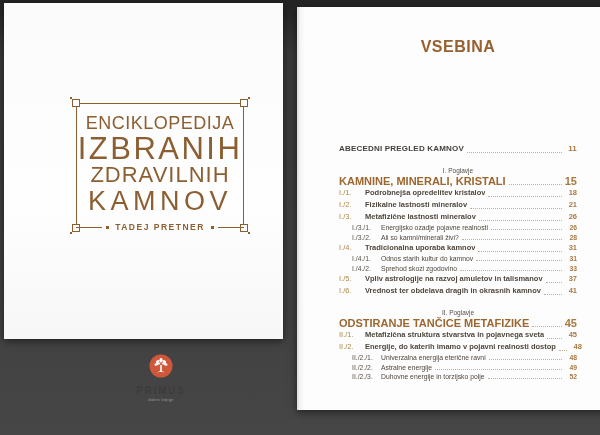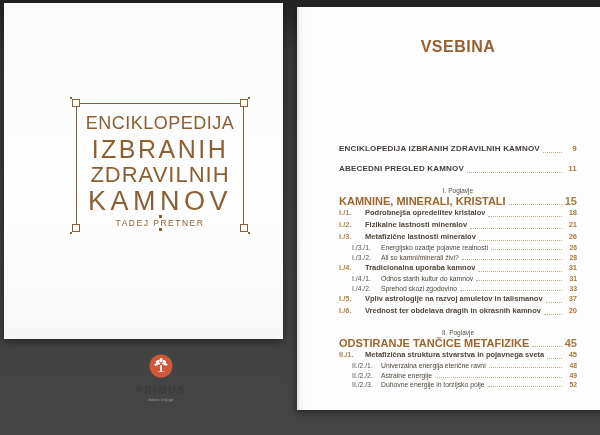--- a/index.html
+++ b/index.html
@@ -17,40 +17,40 @@
     border-left:1px solid #8c5f32;border-right:1px solid #8c5f32;border-top:1px solid #8c5f32;}
   .corner{position:absolute;width:6px;height:6px;border:1px solid #8c5f32;background:#fdfdfd;}
   .corner::after{content:"";position:absolute;width:2px;height:2px;background:#8c5f32;}
   .c-tl{left:-5px;top:-5px}.c-tl::after{left:-3px;top:-3px}
   .c-tr{right:-5px;top:-5px}.c-tr::after{right:-3px;top:-3px}
   .c-bl{left:-5px;bottom:-4px}.c-bl::after{left:-3px;bottom:-3px}
   .c-br{right:-5px;bottom:-4px}.c-br::after{right:-3px;bottom:-3px}
   .title-lines{position:absolute;left:0;right:0;top:6px;text-align:center;color:#8c5f32;}
   .t-line{display:block;line-height:26px;white-space:nowrap;}
   .t0{font-size:18px;letter-spacing:.5px}
-  .t1{font-size:25px;letter-spacing:2.5px}
+  .t1{font-size:31px;letter-spacing:2.5px}
   .t2{font-size:22px;letter-spacing:1px}
   .t3{font-size:27px;letter-spacing:4.5px}
   .author-row{position:absolute;left:-1px;right:-1px;bottom:-4px;display:flex;align-items:center;
-    color:#8c5f32;font-size:8.5px;font-weight:normal;letter-spacing:1.5px;white-space:nowrap;flex-direction:column;}
+    color:#8c5f32;font-size:8.5px;font-weight:bold;letter-spacing:1.5px;white-space:nowrap;}
   .author-row .rule{flex:1;height:0;border-top:1px solid #8c5f32;}
   .author-row .sq{width:3px;height:3px;background:#8c5f32;margin:0 4px;flex:none;}
   .author-row .author{margin:0 2px;}
 
   .publisher{position:absolute;left:127px;top:351px;width:60px;text-align:center;}
   .publisher svg{display:block;margin:0 auto;}
   .pub-name{font-size:10px;font-weight:bold;color:#3f3b3a;letter-spacing:1.8px;margin-top:7px;}
   .pub-tagline{font-size:4px;color:#9a9a9a;letter-spacing:.3px;margin-top:1px;}
 
   
   .vsebina{position:absolute;left:40px;width:238px;top:31px;margin:0;text-align:center;
     font-size:16px;font-weight:bold;color:#96602f;letter-spacing:.5px;}
   .toc{position:absolute;left:40px;top:136px;width:238px;}
   .toc-row{display:flex;align-items:flex-end;line-height:12px;font-size:7.5px;color:#4f463c;white-space:nowrap;}
-  .toc-row .num{flex:none;font-weight:bold;}
+  .toc-row .num{flex:none;font-weight:normal;}
   .toc-row .label{flex:none;overflow:hidden;}
   .toc-row .dots{flex:1;border-bottom:1px dotted #c2b094;margin:0 3px 2.5px 3px;min-width:8px;}
   .toc-row .pg{flex:none;min-width:12px;text-align:right;color:#a9793f;font-weight:bold;}
   .row-top{font-weight:bold;color:#453f3b;font-size:8px;letter-spacing:.2px;margin-bottom:8px;}
   .row-chapter{text-align:center;font-size:6.5px;color:#564e46;line-height:8px;margin-top:12px;display:block;}
   .row-section{font-weight:bold;color:#9c662f;font-size:11px;}
   .row-l1{font-weight:bold;}
   .row-l1 .num{width:26px;color:#b08848;}
   .row-l1 .label{font-weight:bold;}
   .row-l2{line-height:9.5px;font-size:6.8px;padding-left:13px;font-weight:normal;}
@@ -96,25 +96,20 @@
     </svg>
     <div class="pub-name">PRIMUS</div>
     <div class="pub-tagline">dobre knjige</div>
   </div>
 </div>
 
 <div class="page right-page">
   <h1 class="vsebina">VSEBINA</h1>
   <div class="toc" id="toc">
       <div class="toc-row row-top">
-        <span class="label">ENCIKLOPEDIJA IZBRANIH ZDRAVILNIH KAMNOV</span>
-        <span class="dots"></span>
-        <span class="pg">9</span>
-      </div>
-      <div class="toc-row row-top">
         <span class="label">ABECEDNI PREGLED KAMNOV</span>
         <span class="dots"></span>
         <span class="pg">11</span>
       </div>
       <div class="row-chapter">I. Poglavje</div>
       <div class="toc-row row-section">
         <span class="label">KAMNINE, MINERALI, KRISTALI</span>
         <span class="dots"></span>
         <span class="pg">15</span>
       </div>
@@ -169,34 +164,40 @@
       <div class="toc-row row-l1">
         <span class="num">I./5.</span>
         <span class="label">Vpliv astrologije na razvoj amuletov in talismanov</span>
         <span class="dots"></span>
         <span class="pg">37</span>
       </div>
       <div class="toc-row row-l1">
         <span class="num">I./6.</span>
         <span class="label">Vrednost ter obdelava dragih in okrasnih kamnov</span>
         <span class="dots"></span>
-        <span class="pg">20</span>
+        <span class="pg">41</span>
       </div>
       <div class="row-chapter">II. Poglavje</div>
       <div class="toc-row row-section">
         <span class="label">ODSTIRANJE TANČICE METAFIZIKE</span>
         <span class="dots"></span>
         <span class="pg">45</span>
       </div>
       <div class="toc-row row-l1">
         <span class="num">II./1.</span>
         <span class="label">Metafizična struktura stvarstva in pojavnega sveta</span>
         <span class="dots"></span>
         <span class="pg">45</span>
       </div>
+      <div class="toc-row row-l1">
+        <span class="num">II./2.</span>
+        <span class="label">Energije, do katerih imamo v pojavni realnosti dostop</span>
+        <span class="dots"></span>
+        <span class="pg">48</span>
+      </div>
       <div class="toc-row row-l2">
         <span class="num">II./2./1.</span>
         <span class="label">Univerzalna energija eterične ravni</span>
         <span class="dots"></span>
         <span class="pg">48</span>
       </div>
       <div class="toc-row row-l2">
         <span class="num">II./2./2.</span>
         <span class="label">Astralne energije</span>
         <span class="dots"></span>

